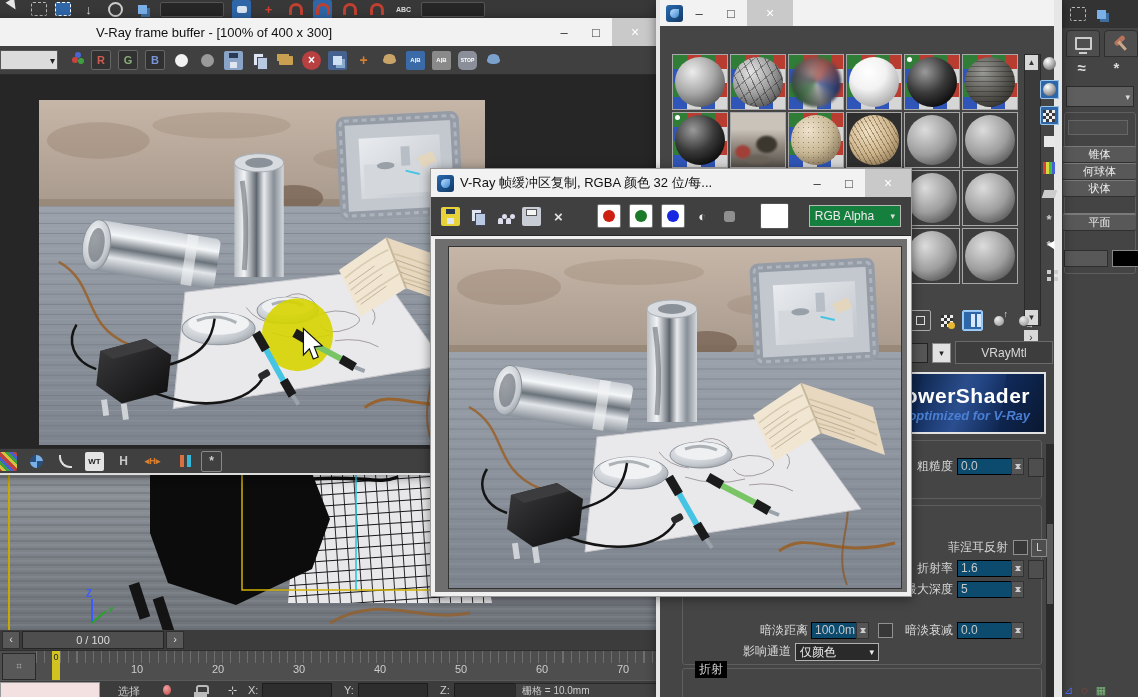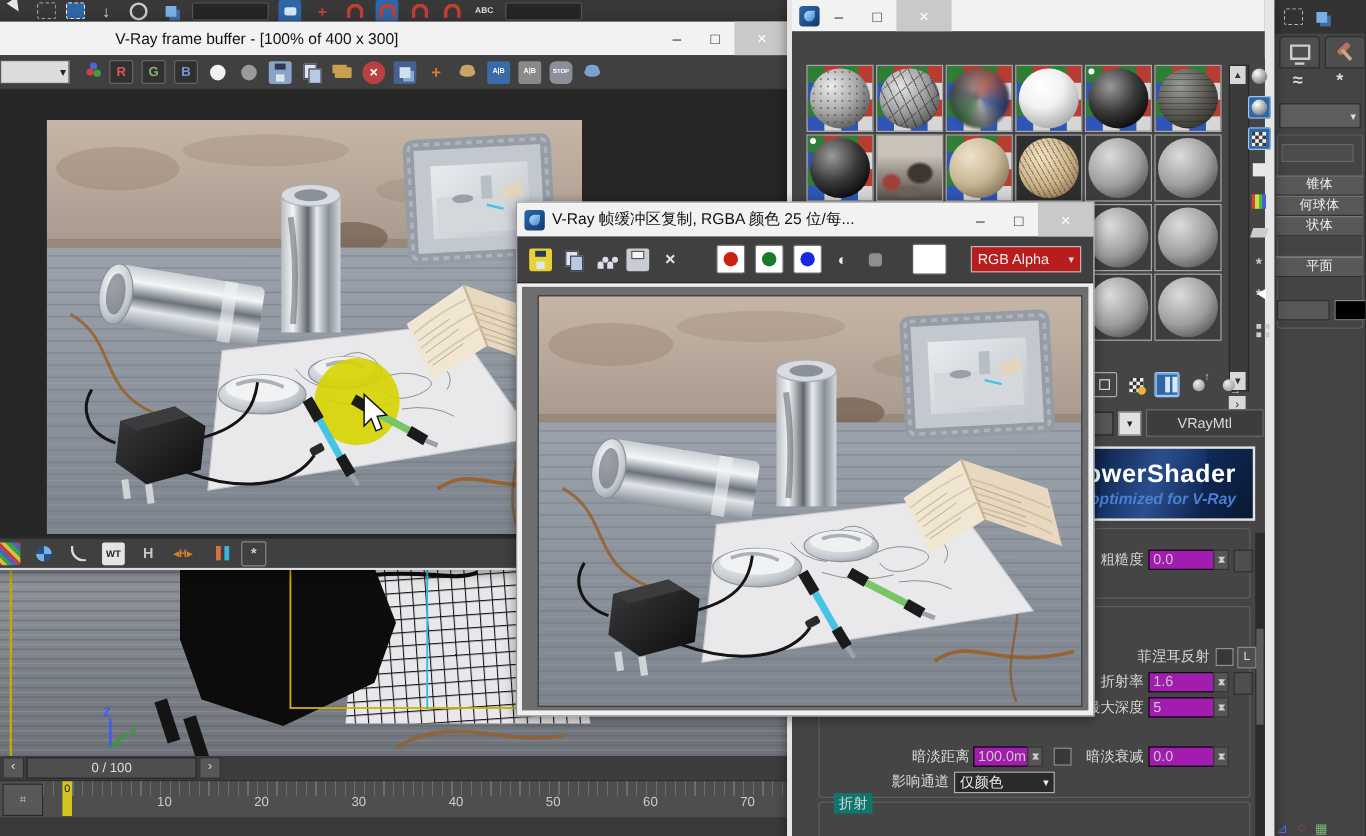--- a/index.html
+++ b/index.html
@@ -92,21 +92,21 @@
   #vfb1-dd .arr{margin-left:auto;margin-right:2px;}
   #render1{position:absolute;left:159px;top:82px;width:446px;height:345px;background:#555;}
   #vfb1 .btoolbar{position:absolute;left:0;bottom:0;width:100%;height:25px;background:#404040;border-top:1px solid #2a2a2a;display:flex;align-items:center;gap:10px;padding-left:118px;box-sizing:border-box;}
   
   #vfb2{left:430px;top:168px;width:482px;height:429px;background:#f0f0f0;z-index:30;border:1px solid #9a9a9a;box-sizing:border-box;}
   #vfb2 .toolbar-dark{height:38px;padding:0 10px;}
   #vfb2 .renderwrap{position:absolute;left:4px;top:70px;right:4px;bottom:4px;background:#6e6e6e;}
   #render2{position:absolute;left:13px;top:7px;width:452px;height:341px;border:1px solid #333;background:#888;}
   .logo3d{width:17px;height:17px;border-radius:3px;background:linear-gradient(135deg,#2a6ab0,#123a66);position:relative;flex:0 0 auto;margin-left:6px;}
   .logo3d::before{content:"";position:absolute;inset:4px;border-radius:50% 0 50% 50%;background:linear-gradient(135deg,#bfe0ff,#3a86d0);}
-  .dd-dark{background:#b91c1c;border:1px solid #b8b8b8;color:#ececec;font-size:12px;display:flex;align-items:center;padding:0 5px;height:22px;box-sizing:border-box;}
+  .dd-dark{background:#15803d;border:1px solid #b8b8b8;color:#ececec;font-size:12px;display:flex;align-items:center;padding:0 5px;height:22px;box-sizing:border-box;}
   .dd-dark .arr{margin-left:auto;font-size:9px;color:#ddd;}
   
   #mat{left:656px;top:0;width:406px;height:697px;background:#454545;z-index:20;border-left:4px solid #e6e6e6;border-right:8px solid #e6e6e6;box-sizing:border-box;}
   #mat .titlebar{height:26px;}
   #mat .menubar{height:22px;background:#ededed;display:flex;align-items:center;gap:2px;padding-left:8px;border-bottom:1px solid #c8c8c8;}
   .menu-item{font-size:12px;color:#111;padding:2px 7px;}
   .mat-body{position:absolute;left:0;top:48px;right:0;bottom:0;background:#454545;}
   #slots{position:absolute;left:12px;top:6px;display:grid;grid-template-columns:repeat(6,56px);grid-auto-rows:56px;gap:2px;}
   .slot{position:relative;border:1px solid #a8a8a8;background:#3d3d3d;overflow:hidden;}
   .checkerbg{background:repeating-conic-gradient(#b83c30 0 25%,#d6d6d6 0 50%,#2f55b8 0 75%,#2f7d36 0 100%) 0 0/28px 28px;}
@@ -143,24 +143,24 @@
   .mtl-swatch{width:28px;height:18px;background:#565656;border:1px solid #222;}
   .mtl-ddarr{width:17px;height:18px;background:#e2e2e2;color:#222;font-size:9px;display:flex;align-items:center;justify-content:center;border:1px solid #888;}
   .vraymtl-btn{width:96px;height:21px;background:#3d3d3d;border:1px solid #6a6a6a;color:#d8d8d8;font-size:12px;display:flex;align-items:center;justify-content:center;}
   .banner{position:absolute;left:102px;top:324px;width:284px;height:62px;background:linear-gradient(120deg,#0a1830 0%,#0e2346 45%,#11306a 70%,#0a1830 100%);border:2px solid #e2e2e2;box-sizing:border-box;display:flex;flex-direction:column;align-items:flex-end;justify-content:center;padding-right:14px;overflow:hidden;}
   .banner::before{content:"";position:absolute;left:55%;top:-20%;width:30%;height:140%;background:linear-gradient(100deg,transparent,rgba(120,170,255,.25),transparent);transform:rotate(8deg);}
   .banner .l1{color:#fff;font-size:21px;font-weight:bold;letter-spacing:.5px;z-index:1;}
   .banner .l2{color:#4a7fd4;font-size:13px;font-weight:bold;font-style:italic;z-index:1;}
   .mat-vscroll{position:absolute;left:386px;top:396px;width:8px;height:294px;background:#2c2c2c;}
   .mat-vscroll .thumb{position:absolute;left:1px;top:80px;width:6px;height:80px;background:#5a5a5a;}
   .group{position:absolute;border:1px solid #5e5e5e;border-radius:3px;}
-  .gtitle{position:absolute;top:-8px;left:12px;background:#0f766e;padding:0 4px;color:#d8d8d8;font-size:12px;}
+  .gtitle{position:absolute;top:-8px;left:12px;background:#000000;padding:0 4px;color:#d8d8d8;font-size:12px;}
   .prow{position:absolute;height:18px;color:#d8d8d8;font-size:12px;}
   .plabel{position:absolute;text-align:right;white-space:nowrap;}
-  .nfield{position:absolute;background:#a21caf;border:1px solid #000;color:#c8c8c8;font-size:12px;height:15px;line-height:15px;padding:0 3px;overflow:hidden;white-space:nowrap;box-sizing:content-box;}
+  .nfield{position:absolute;background:#0c4a6e;border:1px solid #000;color:#c8c8c8;font-size:12px;height:15px;line-height:15px;padding:0 3px;overflow:hidden;white-space:nowrap;box-sizing:content-box;}
   .spin{position:absolute;width:13px;height:17px;background:#555;border:1px solid #333;box-sizing:border-box;}
   .spin::before{content:"";position:absolute;left:3px;top:3px;border:3px solid transparent;border-bottom:4px solid #ccc;}
   .spin::after{content:"";position:absolute;left:3px;bottom:3px;border:3px solid transparent;border-top:4px solid #ccc;}
   .mapbtn{position:absolute;width:14px;height:17px;background:#4e4e4e;border:1px solid #2e2e2e;}
   .cb{position:absolute;width:13px;height:13px;background:#383838;border:1px solid #909090;}
   .lbtn{position:absolute;width:14px;height:16px;background:#4e4e4e;border:1px solid #888;color:#ddd;font-size:10px;text-align:center;line-height:16px;}
   .swatch-black{position:absolute;background:#000;border:1px solid #000;}
   .dd{position:absolute;background:#2a2a2a;border:1px solid #b0b0b0;color:#ececec;font-size:12px;display:flex;align-items:center;padding:0 4px;height:18px;box-sizing:border-box;}
   .dd .arr{margin-left:auto;font-size:9px;}
   
@@ -304,20 +304,34 @@
     <span class="tick-num" style="left: 101px;">10</span>
         <span class="tick-num" style="left: 182px;">20</span>
         <span class="tick-num" style="left: 263px; text-align: center;">30</span>
         <span class="tick-num" style="left: 344px;">40</span>
         <span class="tick-num" style="left: 425px;">50</span>
         <span class="tick-num" style="left: 506px;">60</span>
         <span class="tick-num" style="left: 587px;">70</span>
       </div>
   </div>
 
+  <div id="statusbar">
+    <div id="listener"></div>
+    <span class="sb-item" style="left:118px">选择</span>
+    <span class="sb-dot" style="left:163px"></span>
+    <span class="sb-lock" style="left:196px"></span>
+    <span class="sb-move" style="left:228px">⊹</span>
+    <span class="sb-item" style="left:248px">X:</span>
+    <span class="sb-field" style="left:262px"></span>
+    <span class="sb-item" style="left:344px">Y:</span>
+    <span class="sb-field" style="left:358px"></span>
+    <span class="sb-item" style="left:440px">Z:</span>
+    <span class="sb-field" style="left:454px"></span>
+    <span class="sb-grid">栅格 = 10.0mm</span>
+  </div>
 
   <div class="win" id="vfb1">
     <div class="titlebar">
       <div class="tb-title">V-Ray frame buffer - [100% of 400 x 300]</div>
       <div class="winbtns">
         <div class="winbtn">–</div>
         <div class="winbtn">□</div>
         <div class="winbtn close">×</div>
       </div>
     </div>
@@ -716,21 +730,21 @@
     <div class="cp-bottom">
       <span style="color:#4a6aff">⊿</span>
       <span style="color:#d05040">◌</span>
       <span style="color:#7ab87a">▦</span>
     </div>
   </div>
 
   <div class="win" id="vfb2">
     <div class="titlebar">
       <span class="logo3d"></span>
-      <div class="tb-title-left">V-Ray 帧缓冲区复制, RGBA 颜色 25 位/每...</div>
+      <div class="tb-title-left">V-Ray 帧缓冲区复制, RGBA 颜色 32 位/每...</div>
       <div class="winbtns">
         <div class="winbtn">–</div>
         <div class="winbtn">□</div>
         <div class="winbtn close">×</div>
       </div>
     </div>
     <div class="toolbar-dark">
       <span id="vfb2-left-icons" style="display:flex;gap:8px;align-items:center">
           <span class="ticon k-floppy" style="--c: #e8d23a;"></span>
           <span class="ticon k-copy"></span>

